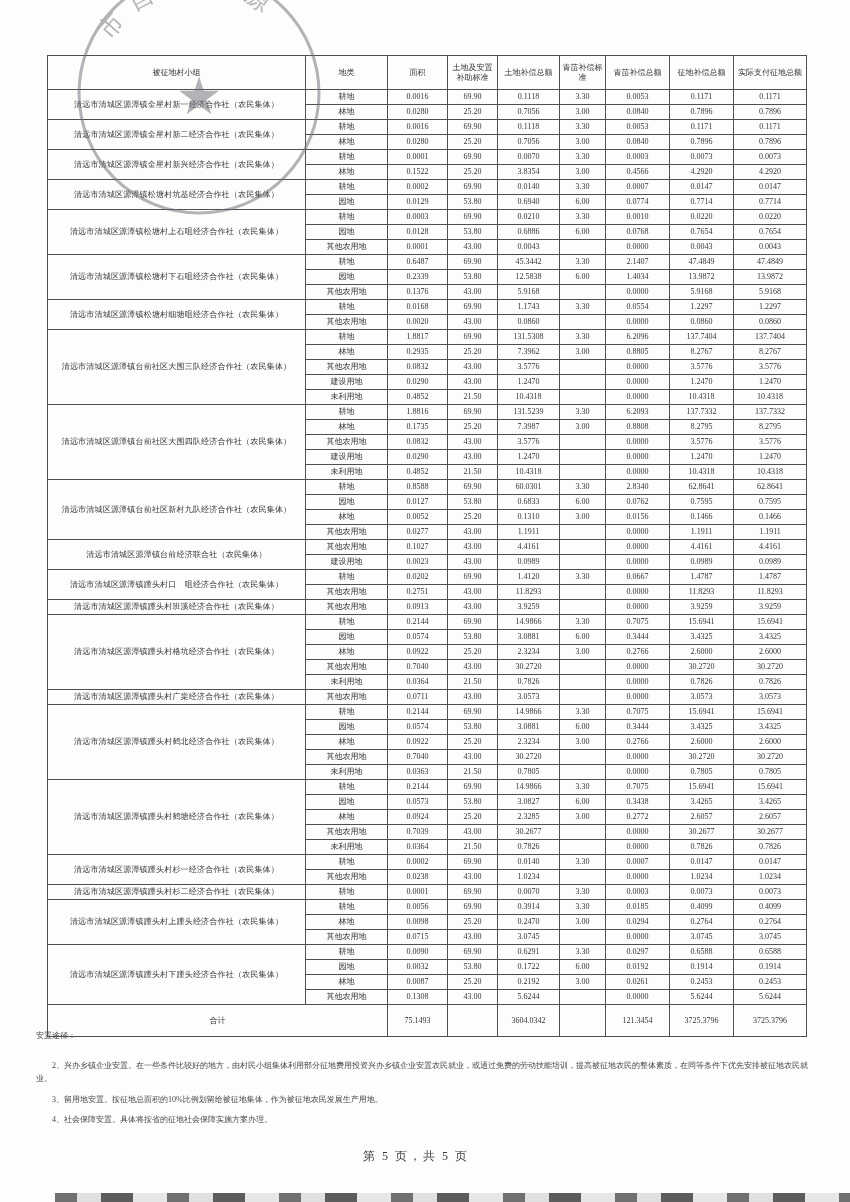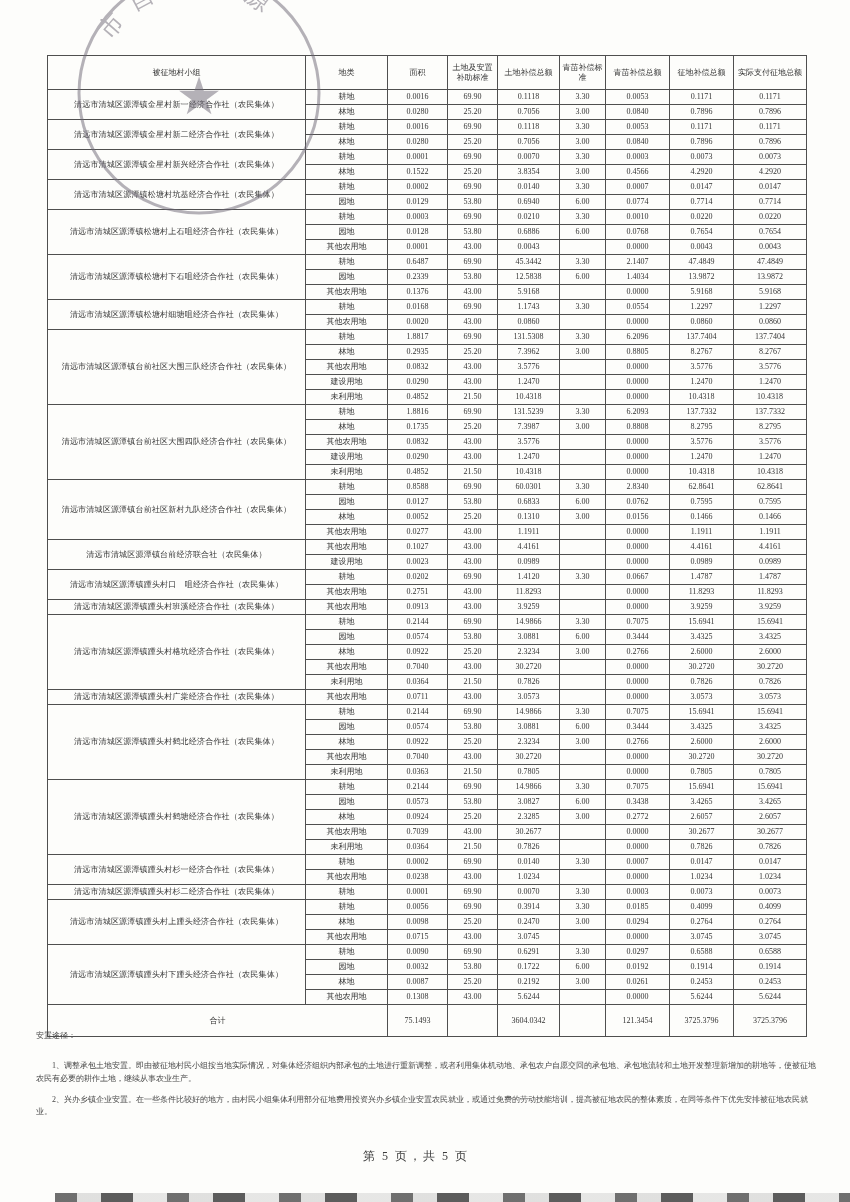--- a/index.html
+++ b/index.html
@@ -723,20 +723,21 @@
       <path id="sealArc" d="M 35 170 A 102 102 0 1 1 219 170" fill="none"></path>
     </defs>
     <text font-size="24" fill="#6e6876" letter-spacing="14" font-family="Liberation Serif, serif">
       <textPath href="#sealArc" startOffset="24%">市自然资源</textPath>
     </text>
     <text x="127" y="148" text-anchor="middle" font-size="52" fill="#6e6876">★</text>
   </svg>
 
   <div class="notes">
     <div class="nt">安置途径：</div>
-    <p>1、调整承包土地安置。即由被征地村民小组按当地实际情况，对集体经济组织内部承包的土地进行重新调整，或者利用集体机动地、承包农户自愿交回的承包地、承包地流转和土地开发整理新增加的耕地等，使被征地农民有必要的耕作土地，继续从事农业生产。</p>
     <p>2、兴办乡镇企业安置。在一些条件比较好的地方，由村民小组集体利用部分征地费用投资兴办乡镇企业安置农民就业，或通过免费的劳动技能培训，提高被征地农民的整体素质，在同等条件下优先安排被征地农民就业。</p>
+    <p>3、留用地安置。按征地总面积的10%比例划留给被征地集体，作为被征地农民发展生产用地。</p>
+    <p>4、社会保障安置。具体将按省的征地社会保障实施方案办理。</p>
   </div>
 
   <div class="pagefoot">第 5 页，共 5 页</div>
 
   <div class="scanband"></div>
 </div>
 
 </body></html>

